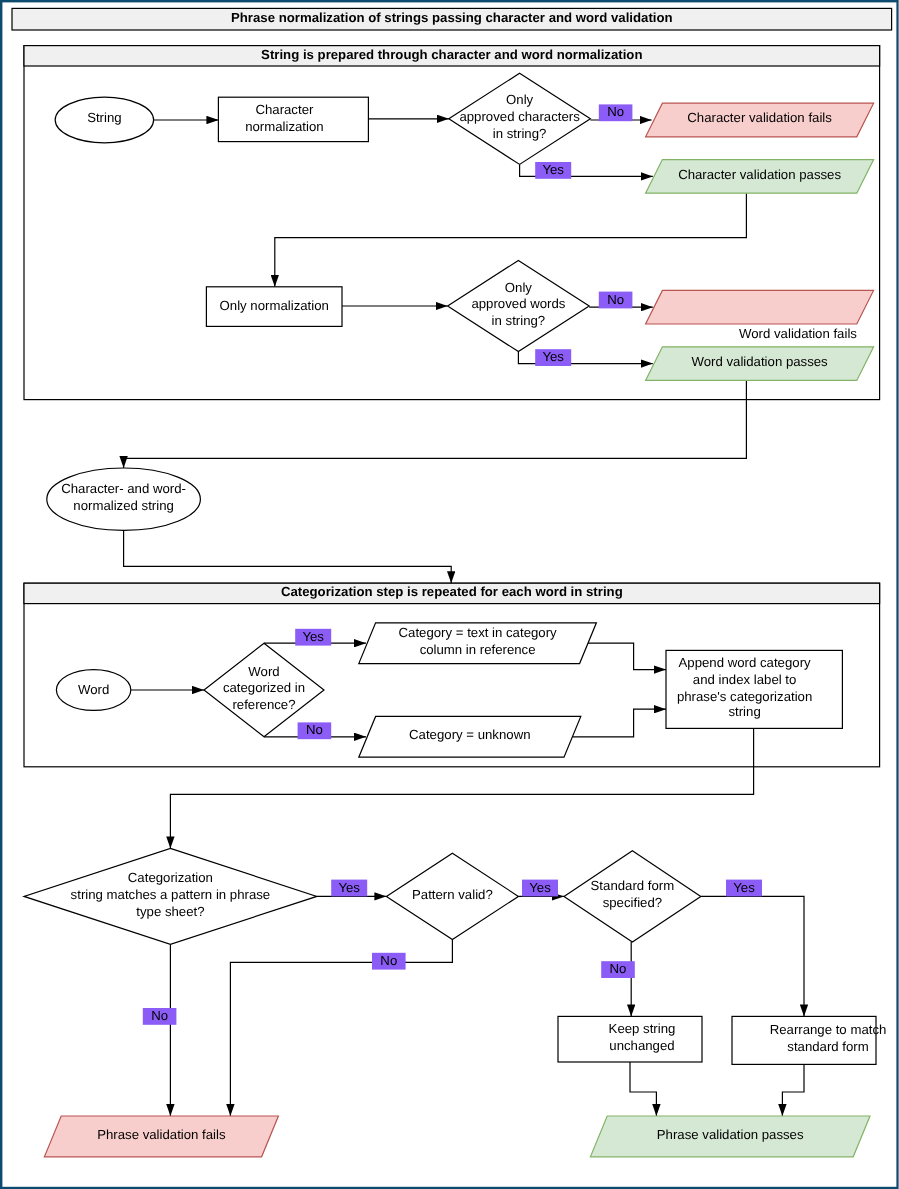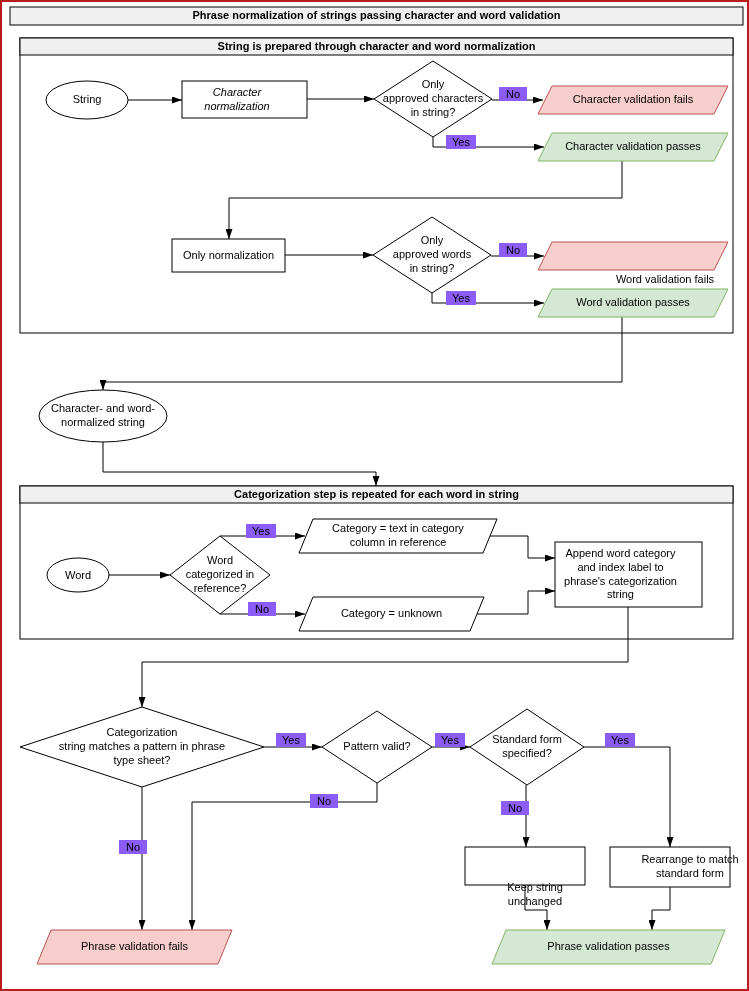--- a/index.html
+++ b/index.html
@@ -1,20 +1,20 @@
 <!DOCTYPE html>
 <html style="--fail-fill: #f8cecc; --fail-stroke: #b85450; --pass-fill: #d5e8d4; --pass-stroke: #82b366; --header-fill: #f0f0f0;"><head>
 <meta charset="utf-8">
 <style>
   html,body{margin:0;padding:0;background:#fff;}
   #canvas{
     position:relative;
     width:749px;height:991px;
     box-sizing:border-box;
-    border:2px solid #b91c1c;
+    border:2px solid #0c4a6e;
     background:#fff;
     font-family:"Liberation Sans","DejaVu Sans",sans-serif;
     overflow:hidden;
   }
   svg{position:absolute;left:0;top:0;}
   .edge{fill:none;stroke:#000;stroke-width:1;}
   .shape{fill:#ffffff;stroke:#000;stroke-width:1;}
   .fail{fill:var(--fail-fill,#f8cecc);stroke:var(--fail-stroke,#b85450);}
   .pass{fill:var(--pass-fill,#d5e8d4);stroke:var(--pass-stroke,#82b366);}
   .hdr{fill:var(--header-fill,#f0f0f0);stroke:#000;stroke-width:1;}
@@ -101,21 +101,21 @@
     <rect class="shape" x="608" y="845" width="120" height="40"></rect>
     <polygon class="fail" points="49,928 230,928 216,962 35,962"></polygon>
     <polygon class="pass" points="504,928 723,928 709,962 490,962"></polygon>
   </svg>
 
   <div class="lbl bold" style="left:8px;top:5px;width:733px;height:18px;">Phrase normalization of strings passing character and word validation</div>
   <div class="lbl bold" style="left:18px;top:36px;width:713px;height:17px;">String is prepared through character and word normalization</div>
   <div class="lbl bold" style="left:18px;top:484px;width:713px;height:17px;">Categorization step is repeated for each word in string</div>
 
   <div class="lbl" style="left:44px;top:79px;width:82px;height:38px;">String</div>
-  <div class="lbl" style="left:180px;top:79px;width:110px;height:37px;font-style:italic;">Character
+  <div class="lbl" style="left:180px;top:79px;width:110px;height:37px;">Character
 normalization</div>
   <div class="lbl" style="left:372px;top:59px;width:118px;height:76px;">Only
 approved characters
 in string?</div>
   <div class="lbl" style="left:536px;top:84px;width:190px;height:28px;">Character validation fails</div>
   <div class="lbl" style="left:536px;top:131px;width:190px;height:28px;">Character validation passes</div>
   <div class="lbl" style="left:170px;top:237px;width:113px;height:33px;">Only normalization</div>
   <div class="lbl" style="left:371px;top:215px;width:118px;height:76px;">Only
 approved words
 in string?</div>
@@ -133,21 +133,21 @@
   <div class="lbl" style="left:553px;top:540px;width:131px;height:65px;">Append word category
 and index label to
 phrase's categorization
 string</div>
   <div class="lbl" style="left:18px;top:705px;width:244px;height:80px;">Categorization
 string matches a pattern in phrase
 type sheet?</div>
   <div class="lbl" style="left:320px;top:709px;width:110px;height:72px;">Pattern valid?</div>
   <div class="lbl" style="left:468px;top:707px;width:114px;height:76px;">Standard form
 specified?</div>
-  <div class="lbl" style="left:463px;top:845px;width:140px;height:38px;margin-top:29px;">Keep string
+  <div class="lbl" style="left:463px;top:845px;width:140px;height:38px;">Keep string
 unchanged</div>
   <div class="lbl" style="left:608px;top:845px;width:120px;height:40px;margin-left:20px;">Rearrange to match
 standard form</div>
   <div class="lbl" style="left:35px;top:928px;width:195px;height:34px;">Phrase validation fails</div>
   <div class="lbl" style="left:490px;top:928px;width:233px;height:34px;">Phrase validation passes</div>
 
   <div class="elbl" style="left:497px;top:85px;width:26px;height:14px;">No</div>
   <div class="elbl" style="left:444px;top:133px;width:28px;height:14px;">Yes</div>
   <div class="elbl" style="left:497px;top:241px;width:26px;height:14px;">No</div>
   <div class="elbl" style="left:444px;top:289px;width:28px;height:14px;">Yes</div>

